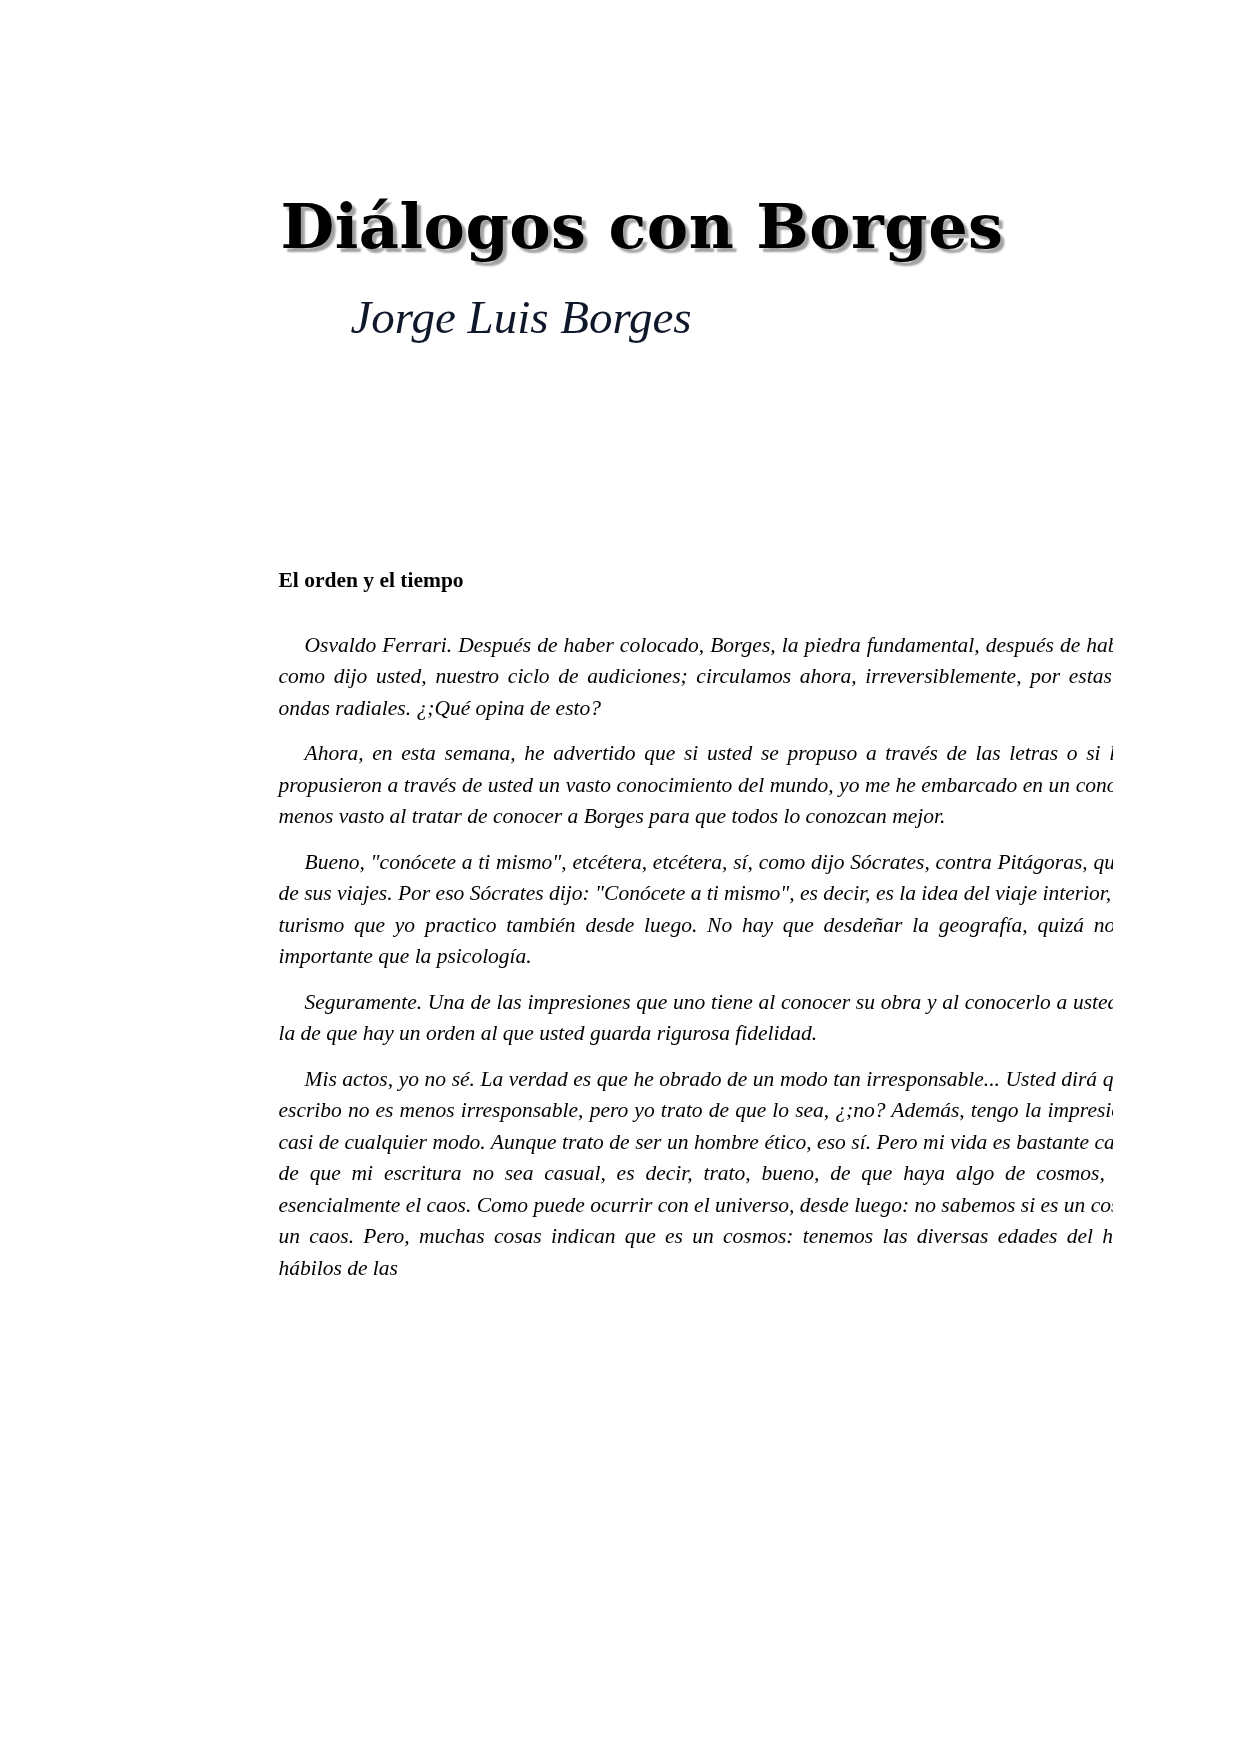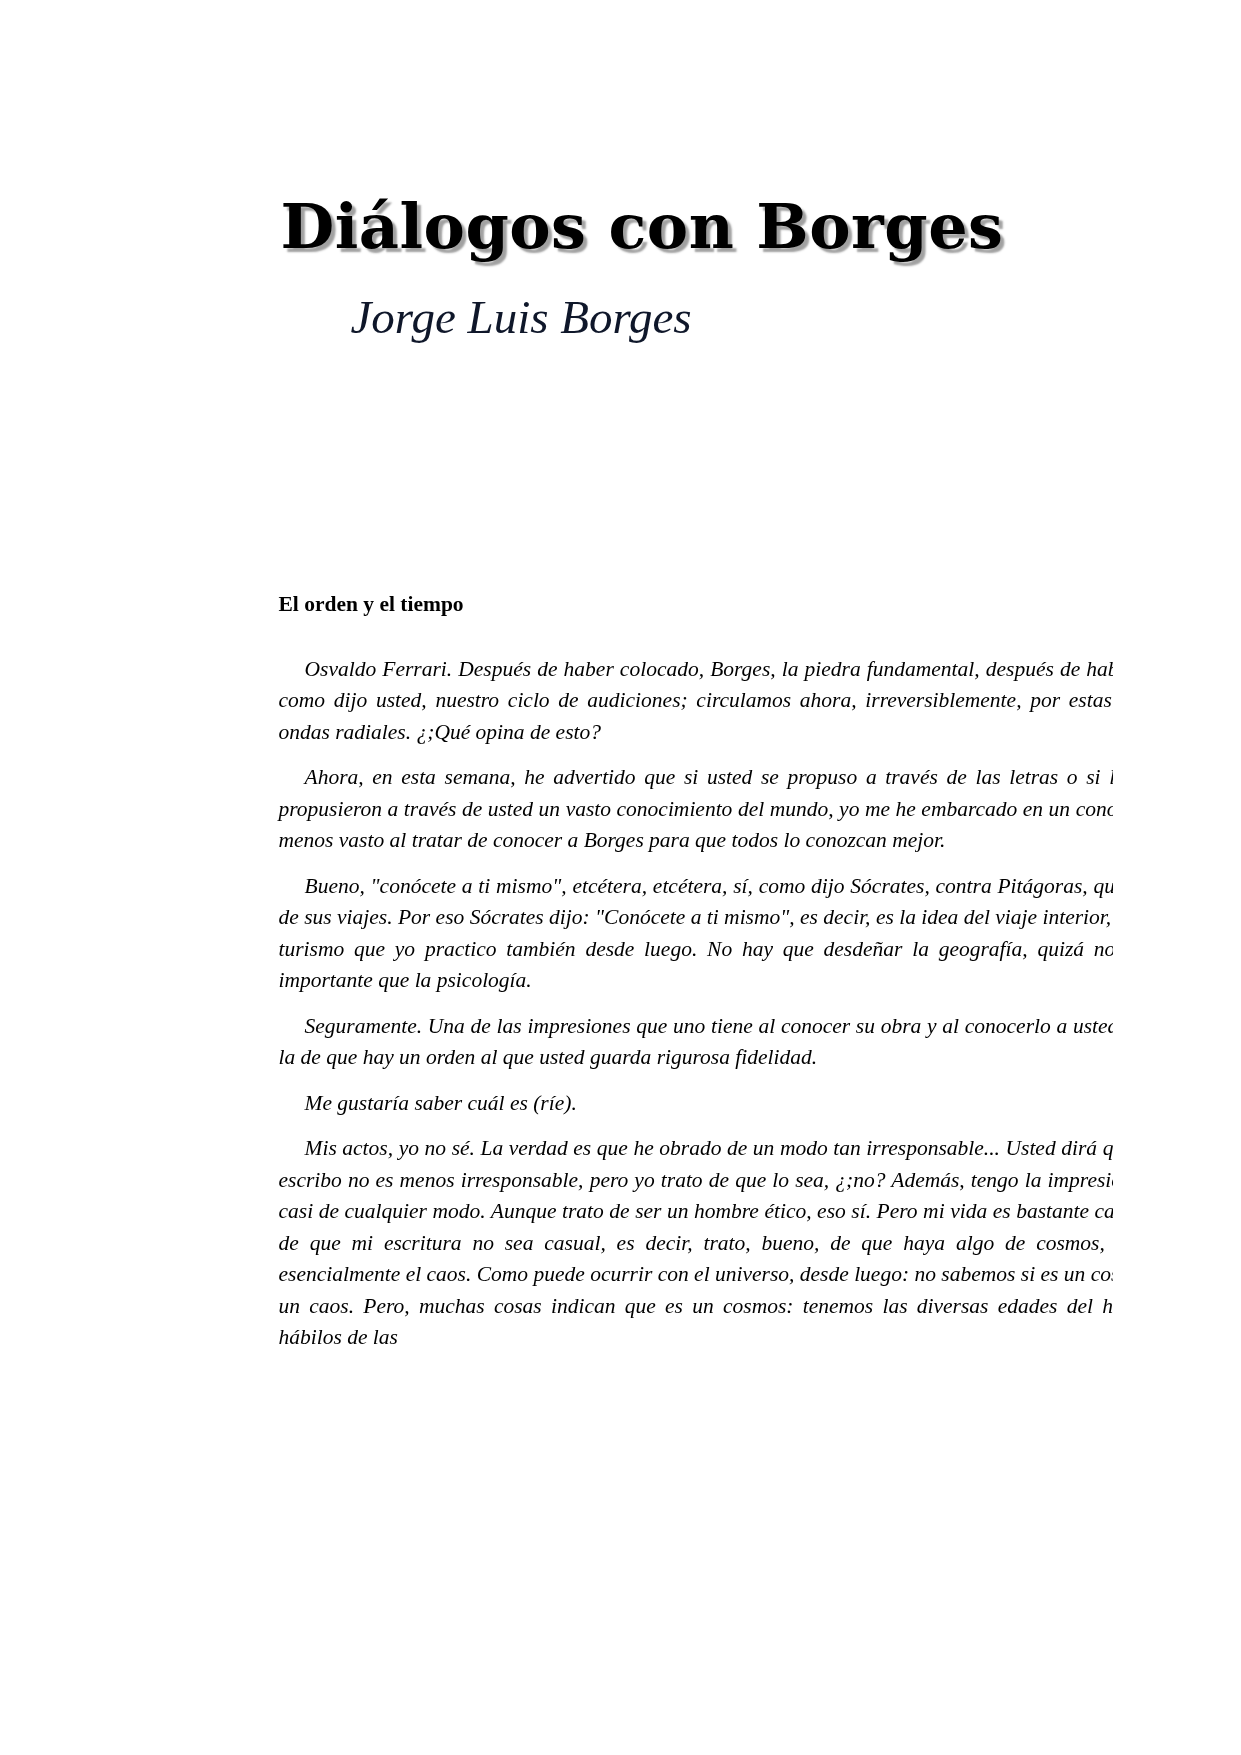--- a/index.html
+++ b/index.html
@@ -50,21 +50,21 @@
     margin: 0;
     padding-left: 222px;
     padding-top: 36px;
     white-space: nowrap;
   }
 
   
   .content {
     position: absolute;
     left: 150px;
-    top: 592px;
+    top: 568px;
     width: 940px;
   }
 
   .section-heading {
     font-family: "Liberation Serif", "DejaVu Serif", serif;
     font-weight: bold;
     font-size: 21.5px;
     line-height: 1.2;
     color: #000000;
     margin: 0 0 36px 0;
@@ -98,17 +98,16 @@
     <div class="doc-author">Jorge Luis Borges</div>
   </div>
 
   <div class="content">
     <h2 class="section-heading">El orden y el tiempo</h2>
 
     <p class="para">Osvaldo Ferrari. Después de haber colocado, Borges, la piedra fundamental, después de haber fundado, como dijo usted, nuestro ciclo de audiciones; circulamos ahora, irreversiblemente, por estas misteriosas ondas radiales. ¿;Qué opina de esto?</p>
     <p class="para">Ahora, en esta semana, he advertido que si usted se propuso a través de las letras o si las letras se propusieron a través de usted un vasto conocimiento del mundo, yo me he embarcado en un conocimiento no menos vasto al tratar de conocer a Borges para que todos lo conozcan mejor.</p>
     <p class="para">Bueno, "conócete a ti mismo", etcétera, etcétera, sí, como dijo Sócrates, contra Pitágoras, que se jactaba de sus viajes. Por eso Sócrates dijo: "Conócete a ti mismo", es decir, es la idea del viaje interior, no del mero turismo que yo practico también desde luego. No hay que desdeñar la geografía, quizá no sea menos importante que la psicología.</p>
     <p class="para">Seguramente. Una de las impresiones que uno tiene al conocer su obra y al conocerlo a usted, Borges, es la de que hay un orden al que usted guarda rigurosa fidelidad.</p>
-    <p class="para">Me gustaría saber cuál es (ríe).</p>
     <p class="para">Mis actos, yo no sé. La verdad es que he obrado de un modo tan irresponsable... Usted dirá que lo que yo escribo no es menos irresponsable, pero yo trato de que lo sea, ¿;no? Además, tengo la impresión de vivir... casi de cualquier modo. Aunque trato de ser un hombre ético, eso sí. Pero mi vida es bastante casual, y trato de que mi escritura no sea casual, es decir, trato, bueno, de que haya algo de cosmos, aunque sea esencialmente el caos. Como puede ocurrir con el universo, desde luego: no sabemos si es un cosmos, o si es un caos. Pero, muchas cosas indican que es un cosmos: tenemos las diversas edades del hombre,~ los hábilos de las</p>
   </div>
 
 </div>
 
 </body></html>

